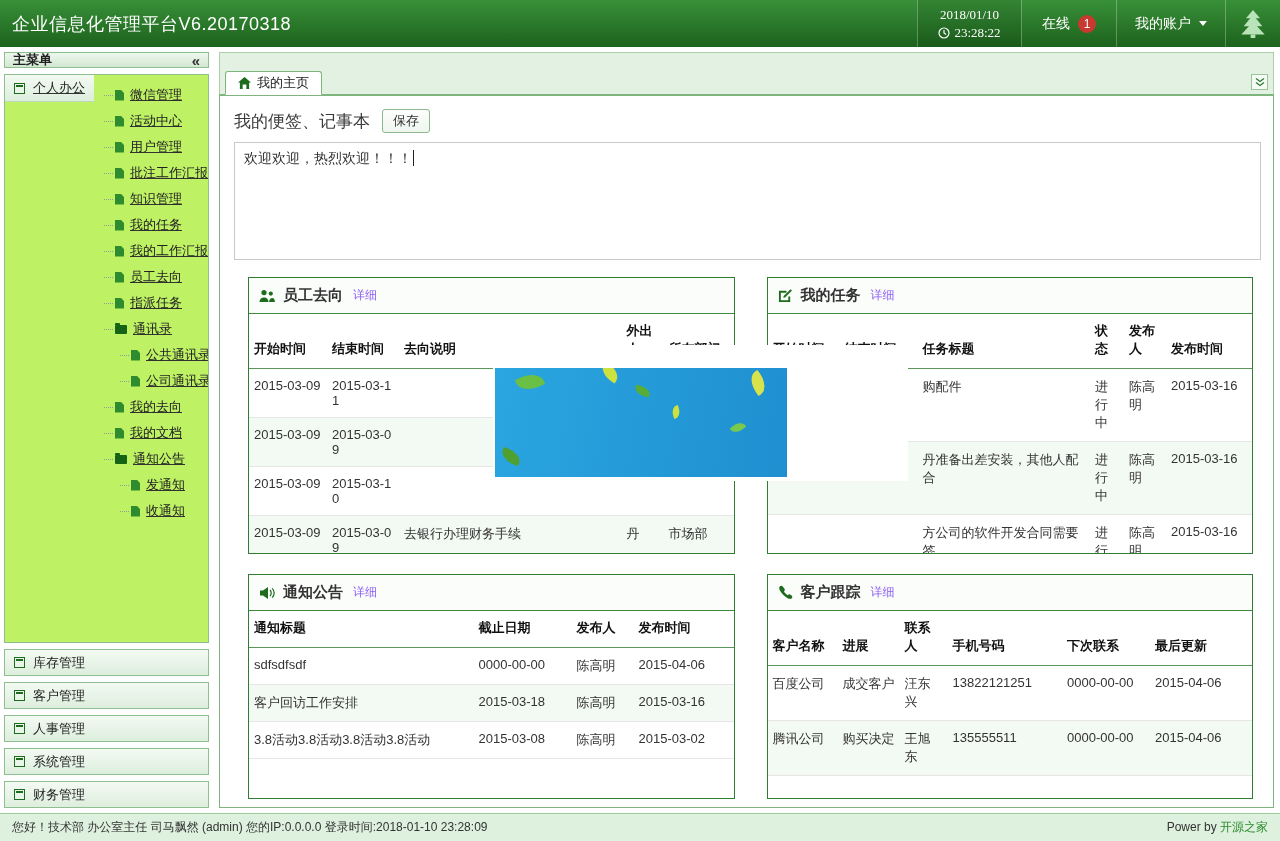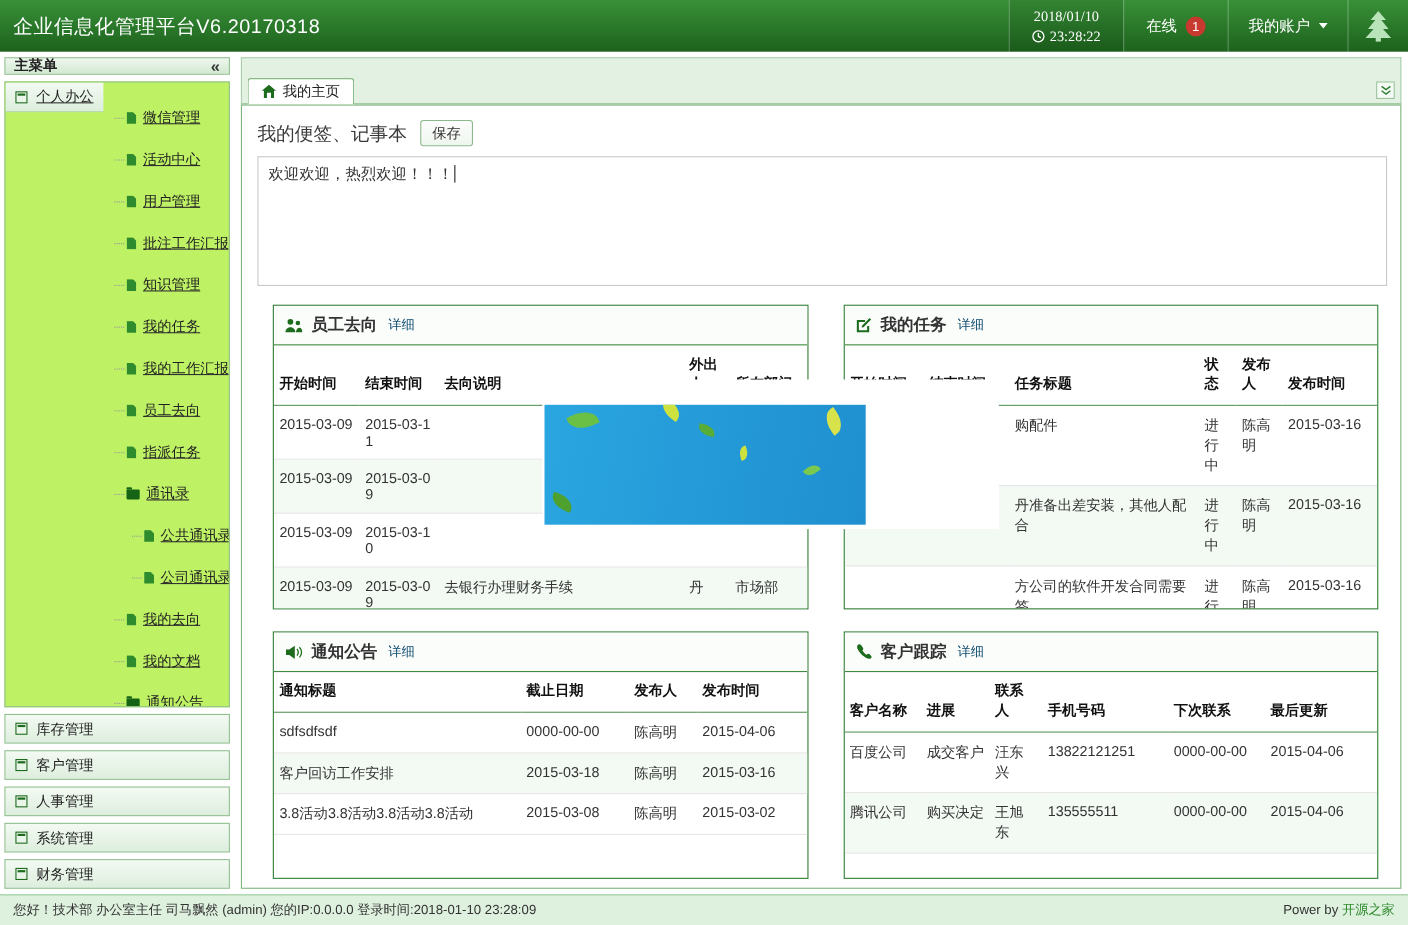--- a/index.html
+++ b/index.html
@@ -25,21 +25,21 @@
   .sidebar { width:212px; padding:5px 3px 5px 4px; display:flex; flex-direction:column; gap:6px; }
   .side-title { border:1px solid #8fbf8f; background:linear-gradient(#eef7ee,#d2e8d2); height:16px; display:flex; align-items:center; padding:0 8px; font-size:13px; font-weight:bold; color:#222; flex:none; }
   .collapse-ic { margin-left:auto; font-size:15px; color:#333; cursor:pointer; line-height:1; }
   .personal-box { border:1px solid #8fbf8f; flex:1; display:flex; flex-direction:row; background:#bef264; overflow:hidden;text-decoration:underline; }
   .section-bar { display:flex; align-items:center; gap:8px; padding:0 9px; height:27px; font-size:13px; color:#222; background:linear-gradient(#f3faf3,#ddeedd); cursor:pointer; flex:none; }
   .section-bar.boxed { border:1px solid #8fbf8f; }
   .personal-box > .section-bar { border-bottom:1px solid #b9d9b9; }
   .win-icon { width:11px; height:11px; border:1px solid #1d6b1d; background:#eaf5ea; position:relative; flex:none; }
   .win-icon::before { content:""; position:absolute; top:1px; left:1px; width:7px; height:2px; background:#1d6b1d; }
   .tree { list-style:none; padding:7px 2px 0 6px; overflow:hidden; }
-  .tree-item { display:flex; align-items:center; gap:6px; padding:4px 2px 4px 15px; font-size:13px; color:#222; position:relative; cursor:pointer; white-space:nowrap;margin-top:12px; }
+  .tree-item { display:flex; align-items:center; gap:6px; padding:4px 2px 4px 15px; font-size:13px; color:#222; position:relative; cursor:pointer; white-space:nowrap; }
   .tree-item::before { content:""; position:absolute; left:4px; top:50%; width:9px; border-top:1px dotted #9a9a9a; }
   .tree-item.child { padding-left:31px; }
   .tree-item.child::before { left:20px; }
   .doc-icon { width:9px; height:11px; background:#2e8b2e; clip-path:polygon(0 0,62% 0,100% 32%,100% 100%,0 100%); flex:none; }
   .folder-icon { width:12px; height:9px; background:#156315; border-radius:1px; position:relative; flex:none; }
   .folder-icon::before { content:""; position:absolute; top:-2px; left:0; width:5px; height:2px; background:#156315; border-radius:1px 1px 0 0; }
   
   .main { flex:1; display:flex; flex-direction:column; padding:5px 6px 5px 7px; min-width:0; }
   .tabstrip { display:flex; align-items:flex-end; background:#e3f1e3; border:1px solid #aacfaa; border-bottom:1px solid #7db57d; height:43px; padding-left:5px; position:relative; z-index:2; flex:none; }
   .tab { display:flex; align-items:center; gap:6px; background:#fff; border:1px solid #7db57d; border-bottom:1px solid #fff; border-radius:3px 3px 0 0; padding:0 12px; height:24px; font-size:13px; color:#222; margin-bottom:-1px; cursor:pointer; }
@@ -48,21 +48,21 @@
   .notes-row { display:flex; align-items:center; gap:12px; font-size:17px; color:#3a3a3a; }
   .save-btn { font-size:13px; padding:2px 10px; border:1px solid #8cb98c; background:linear-gradient(#fdfdfd,#eef6ee); color:#333; border-radius:3px; cursor:pointer; }
   .notes-box { height:118px; border:1px solid #c9c9c9; margin-top:9px; padding:7px 9px; font-size:14px; color:#333; background:#fff; cursor:text; }
   .caret { display:inline-block; width:1px; height:16px; background:#222; vertical-align:-3px; margin-left:1px; }
   
   .panels { margin-top:17px; display:grid; grid-template-columns:1fr 1fr; column-gap:32px; row-gap:20px; padding:0 8px 0 14px; }
   .panel { border:1px solid #2e7d32; background:#fff; overflow:hidden; }
   .panel.tall { height:277px; }
   .panel.short { height:225px; }
   .panel-head { display:flex; align-items:center; gap:8px; padding:8px 10px; border-bottom:1px solid #3e8a3e; background:#fbfdfb; font-size:15px; font-weight:bold; color:#333; }
-  .detail-link { font-size:12px; font-weight:normal; color:#0c4a6e; cursor:pointer; margin-left:2px; }
+  .detail-link { font-size:12px; font-weight:normal; color:#8b5cf6; cursor:pointer; margin-left:2px; }
   .ptable { width:100%; border-collapse:collapse; table-layout:fixed; }
   .ptable th { font-size:13px; font-weight:bold; color:#111; text-align:left; padding:8px 5px 10px; border-bottom:1px solid #5a965a; vertical-align:bottom; word-break:break-all; }
   .ptable td { font-size:13px; color:#333; padding:9px 5px; border-bottom:1px solid #e6e6e6; vertical-align:top; word-break:break-all; }
   .ptable tbody tr:nth-child(even) td { background:#f3f9f3; }
   
   .ad-overlay { position:absolute; left:493px; top:345px; width:415px; height:136px; background:#fff; z-index:40; }
   .ad-banner { position:absolute; left:2px; top:23px; width:292px; height:109px; background:linear-gradient(100deg,#2aa6e0,#1f8fd0); overflow:hidden; cursor:pointer; }
   .leaf { position:absolute; border-radius:0 80% 0 80%; }
   .leaf1 { left:22px; top:6px; width:26px; height:16px; background:#6abf45; transform:rotate(-25deg); }
   .leaf2 { left:105px; top:-2px; width:20px; height:13px; background:#cde23e; transform:rotate(35deg); }

